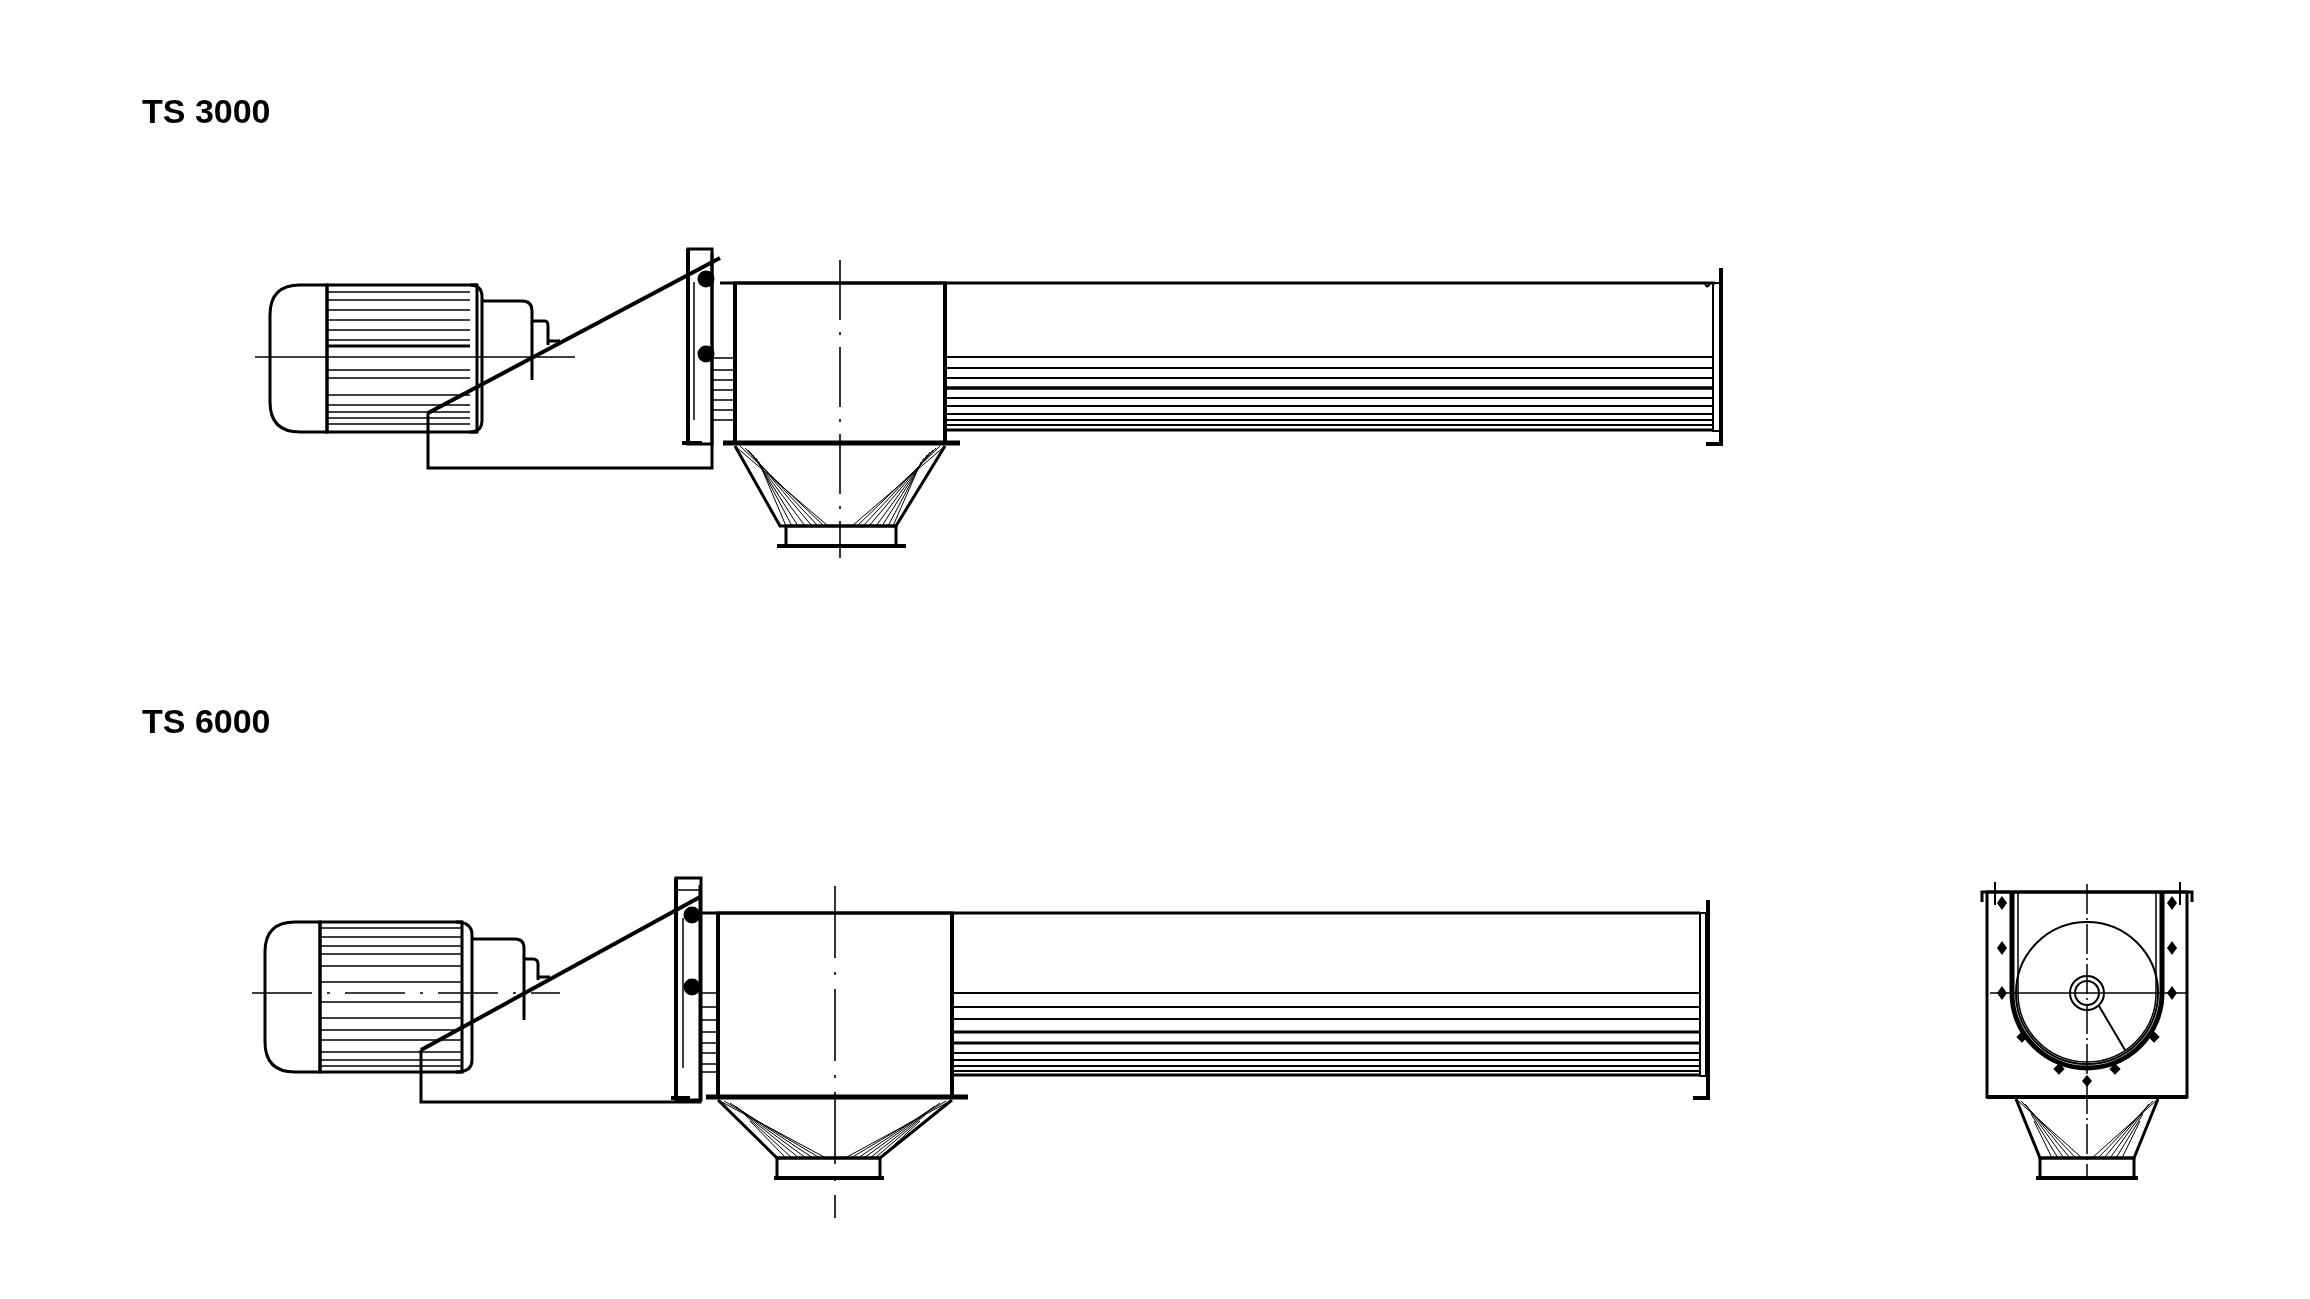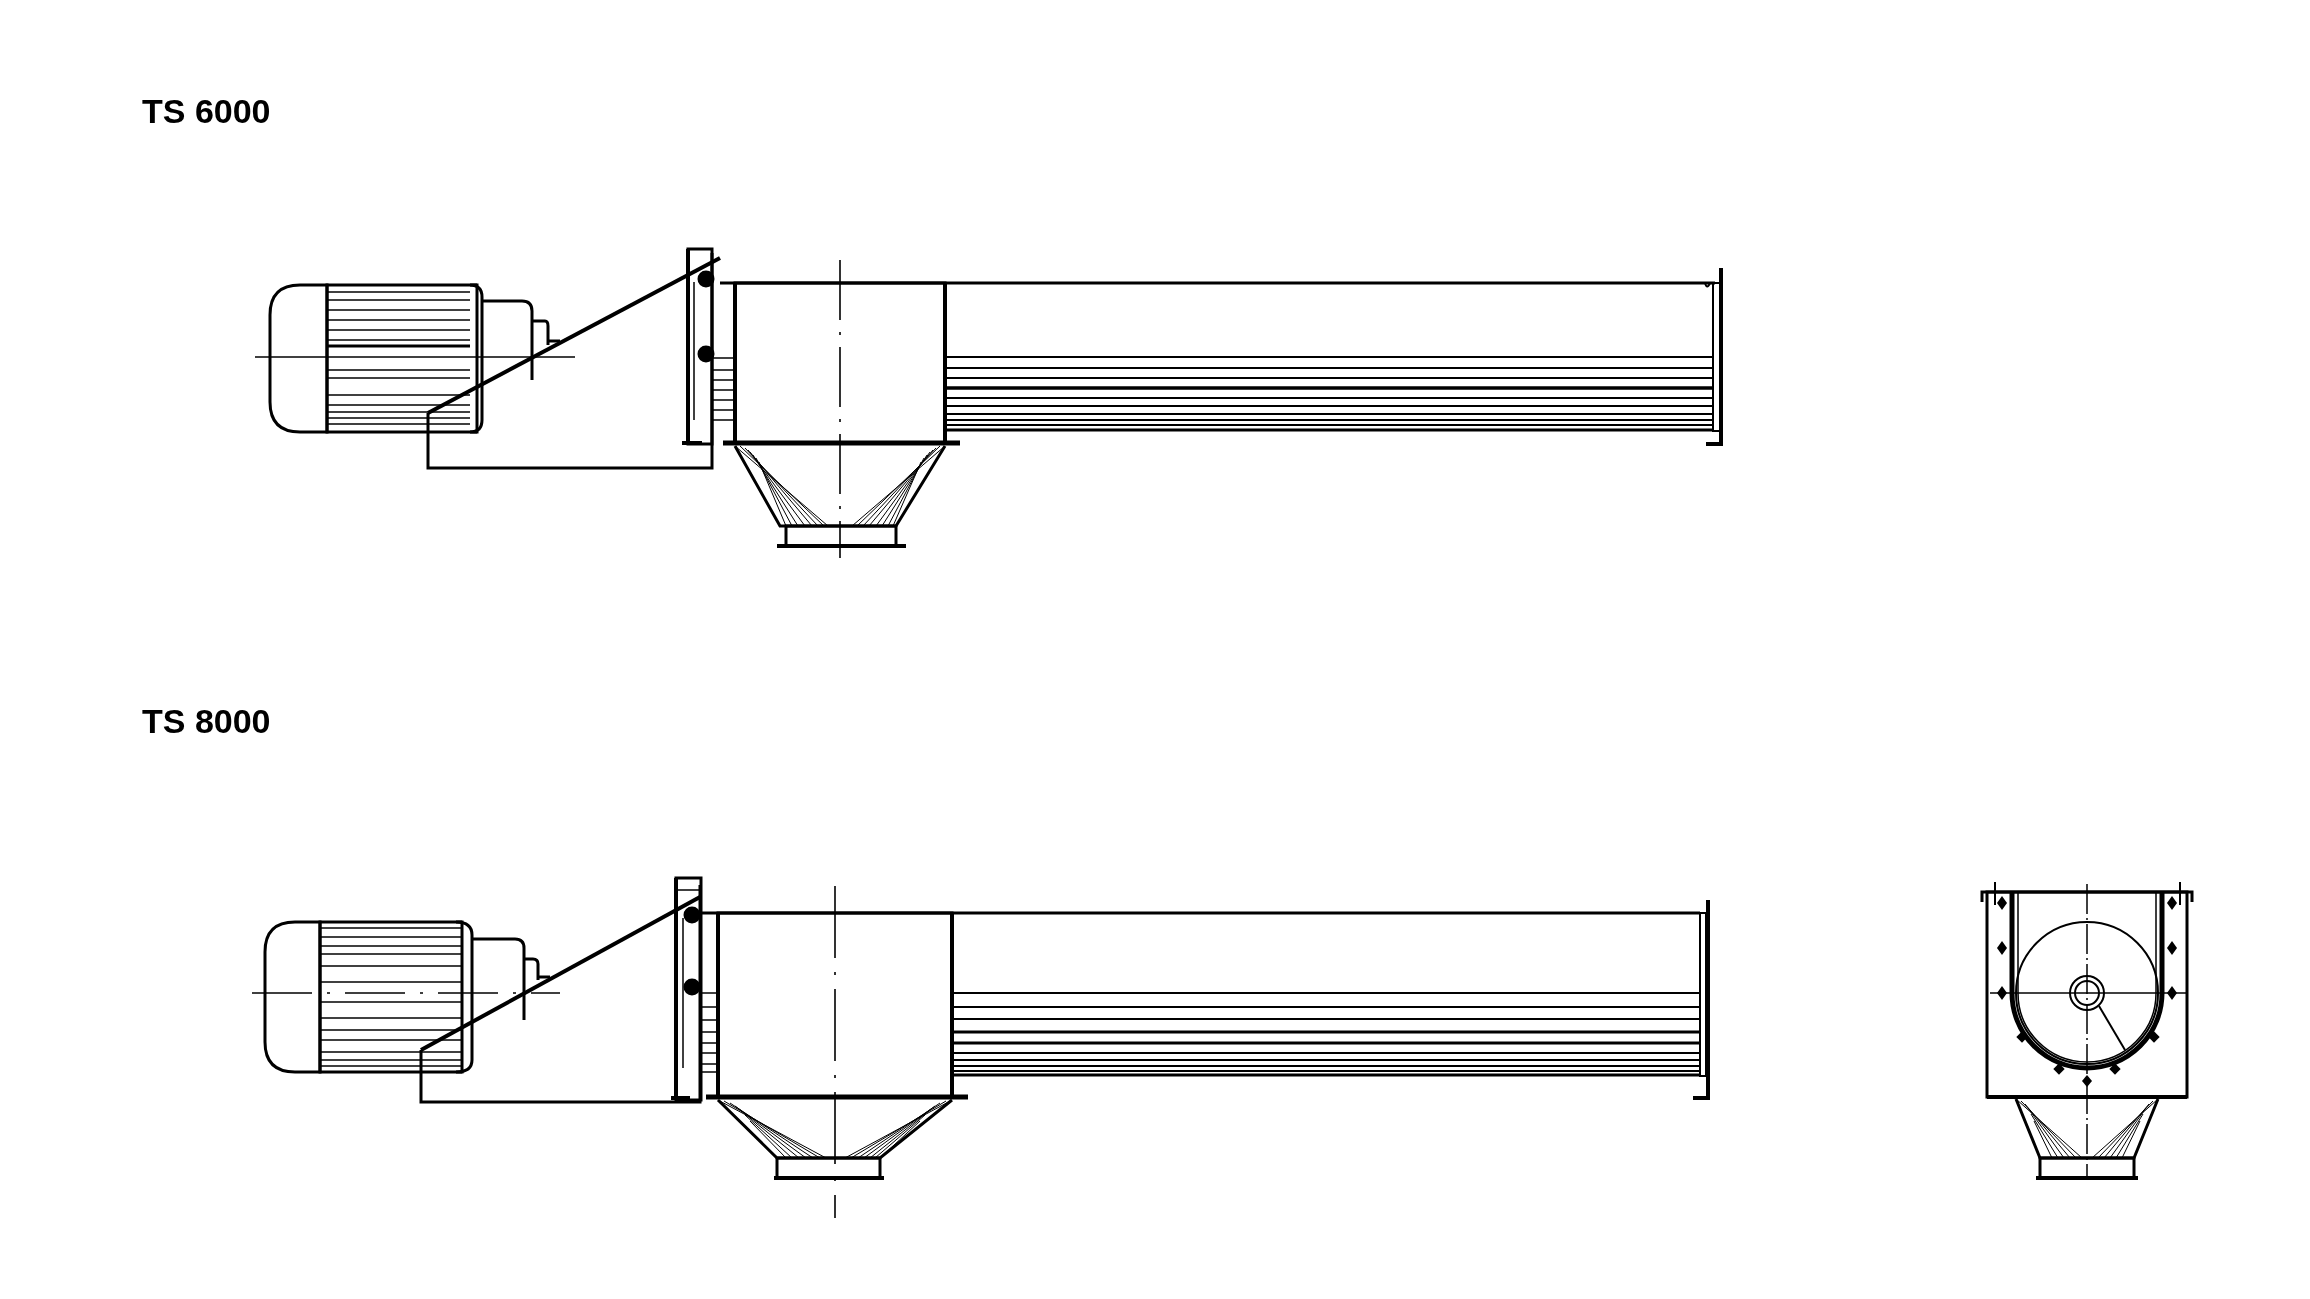--- a/index.html
+++ b/index.html
@@ -3,22 +3,22 @@
 <meta charset="utf-8">
 <style>
   html, body { margin:0; padding:0; background:#ffffff; }
   body { width:2310px; height:1299px; position:relative; overflow:hidden; font-family:"Liberation Sans", sans-serif; }
   .label { position:absolute; font-weight:bold; font-size:34px; color:#000; letter-spacing:0px; }
   svg.drawing { position:absolute; left:0; top:0; }
 </style>
 </head>
 <body>
 
-<div class="label" style="left:142px; top:92px;">TS 6000</div>
-<div class="label" style="left:142px; top:702px;">TS 8000</div>
+<div class="label" style="left:142px; top:92px;">TS 3000</div>
+<div class="label" style="left:142px; top:702px;">TS 6000</div>
 
 <svg class="drawing" width="2310" height="1299" viewBox="0 0 2310 1299" xmlns="http://www.w3.org/2000/svg">
   <defs>
     
   </defs>
 
   <g stroke="#000" fill="none" stroke-width="3">
 
     <g>
       <path d="M327,285 L300,285 Q270,285 270,315 L270,402 Q270,432 300,432 L327,432 Z"></path>

